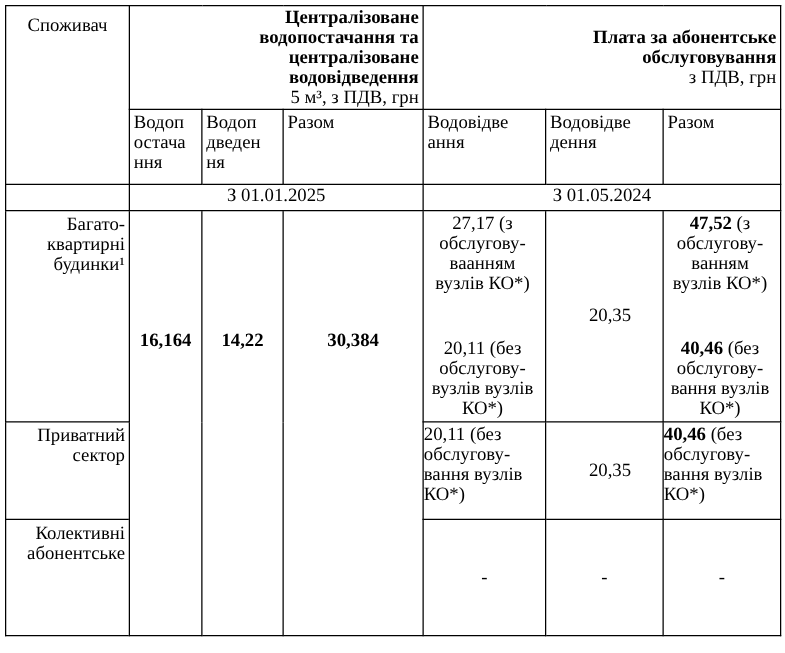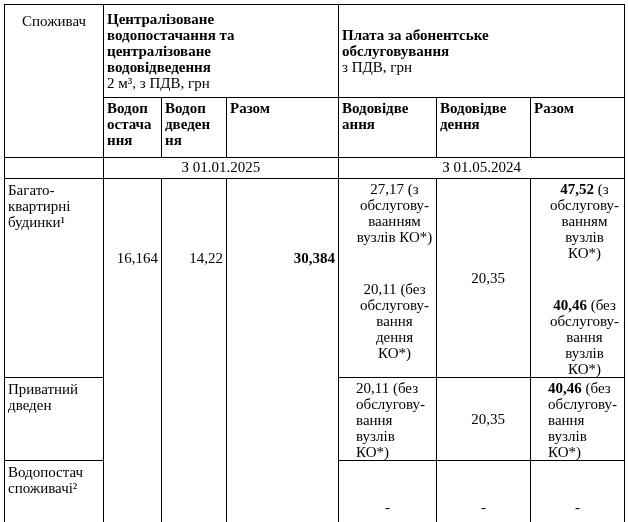--- a/index.html
+++ b/index.html
@@ -19,34 +19,34 @@
     border: 1px solid #000;
     font-size: 15px;
     line-height: 16px;
     padding: 1px 3px;
     vertical-align: top;
     font-weight: normal;
   }
   .pre { white-space: pre-line; }
   b, .b { font-weight: bold; }
   
-  .r-head1 { height: 93px; }
+  .r-head1 { height: 83px; }
   .r-head2 { height: 60px; }
   .r-date  { height: 21px; }
   .r-apartment { height: 169px; }
   .r-private   { height: 78px; }
   .r-collective{ height: 93px; }
   
   .th-consumer { text-align: center; padding-top: 8px; }
-  .th-group { text-align: left; vertical-align: middle; }
-  .th-sub { vertical-align: top; white-space: pre-line; padding-top: 2px; font-weight: bold; }
+  .th-group { text-align: right; vertical-align: middle; }
+  .th-sub { vertical-align: top; white-space: pre-line; padding-top: 2px; }
   .r-date td { text-align: center; padding: 0; line-height: 19px; }
-  .cname { text-align: left; padding-top: 3px; margin-top: 16px; }
-  .val { text-align: right; padding-top: 71px; }
-  .abon { padding: 2px 3px 0 17px; }
+  .cname { text-align: right; padding-top: 3px; margin-top: 16px; }
+  .val { text-align: center; padding-top: 96px; font-weight: bold; }
+  .abon { padding: 2px 3px 0 0; }
   .ac { text-align: center; }
   .al { text-align: left; }
   .mid { vertical-align: middle; text-align: center; padding-left: 12px; }
   .dash { vertical-align: middle; text-align: center; }
   .para { white-space: pre-line; }
   .para.gap { margin-top: 36px; }
 </style>
 </head>
 <body>
 
@@ -63,21 +63,21 @@
     </colgroup>
 
     <tbody>
         <tr class="r-head1">
       <td class="th-consumer" rowspan="2">Споживач</td>
       <td class="th-group" colspan="3">
         <div class="b pre">Централізоване
 водопостачання та
 централізоване
 водовідведення</div>
-        <div class="pre">2 м³, з ПДВ, грн</div>
+        <div class="pre">5 м³, з ПДВ, грн</div>
       </td>
       <td class="th-group" colspan="3">
         <div class="b pre">Плата за абонентське
 обслуговування</div>
         <div class="pre">з ПДВ, грн</div>
       </td>
     </tr>
 
     <tr class="r-head2">
       <td class="th-sub">Водоп
@@ -105,52 +105,52 @@
       <td class="val" rowspan="3">16,164</td>
       <td class="val" rowspan="3">14,22</td>
       <td class="val b" rowspan="3">30,384</td>
       <td class="abon ac">
         <div class="para"><span>27,17</span><span> (з
 обслугову-
 ваанням
 вузлів КО*)</span></div>
         <div class="para gap"><span>20,11</span><span> (без
 обслугову-
-вання дення
+вузлів вузлів
 КО*)</span></div>
       </td>
       <td class="mid">20,35</td>
       <td class="abon ac">
         <div class="para"><b>47,52</b><span> (з
 обслугову-
 ванням
 вузлів КО*)</span></div>
         <div class="para gap"><b>40,46</b><span> (без
 обслугову-
 вання вузлів
 КО*)</span></div>
       </td>
     </tr>
 
     <tr class="r-private">
-      <td class="cname">Приватний дведен</td>
+      <td class="cname">Приватний сектор</td>
       <td class="abon al pre">20,11 (без
 обслугову-
 вання вузлів
 КО*)</td>
       <td class="mid">20,35</td>
       <td class="abon al">
         <div class="para"><b>40,46</b><span> (без
 обслугову-
 вання вузлів
 КО*)</span></div>
       </td>
     </tr>
 
     <tr class="r-collective">
-      <td class="cname">Водопостач споживачі²</td>
+      <td class="cname">Колективні абонентське</td>
       <td class="dash">-</td>
       <td class="dash">-</td>
       <td class="dash">-</td>
     </tr>
   </tbody>
     </table>
 </div>
 
 </body></html>

